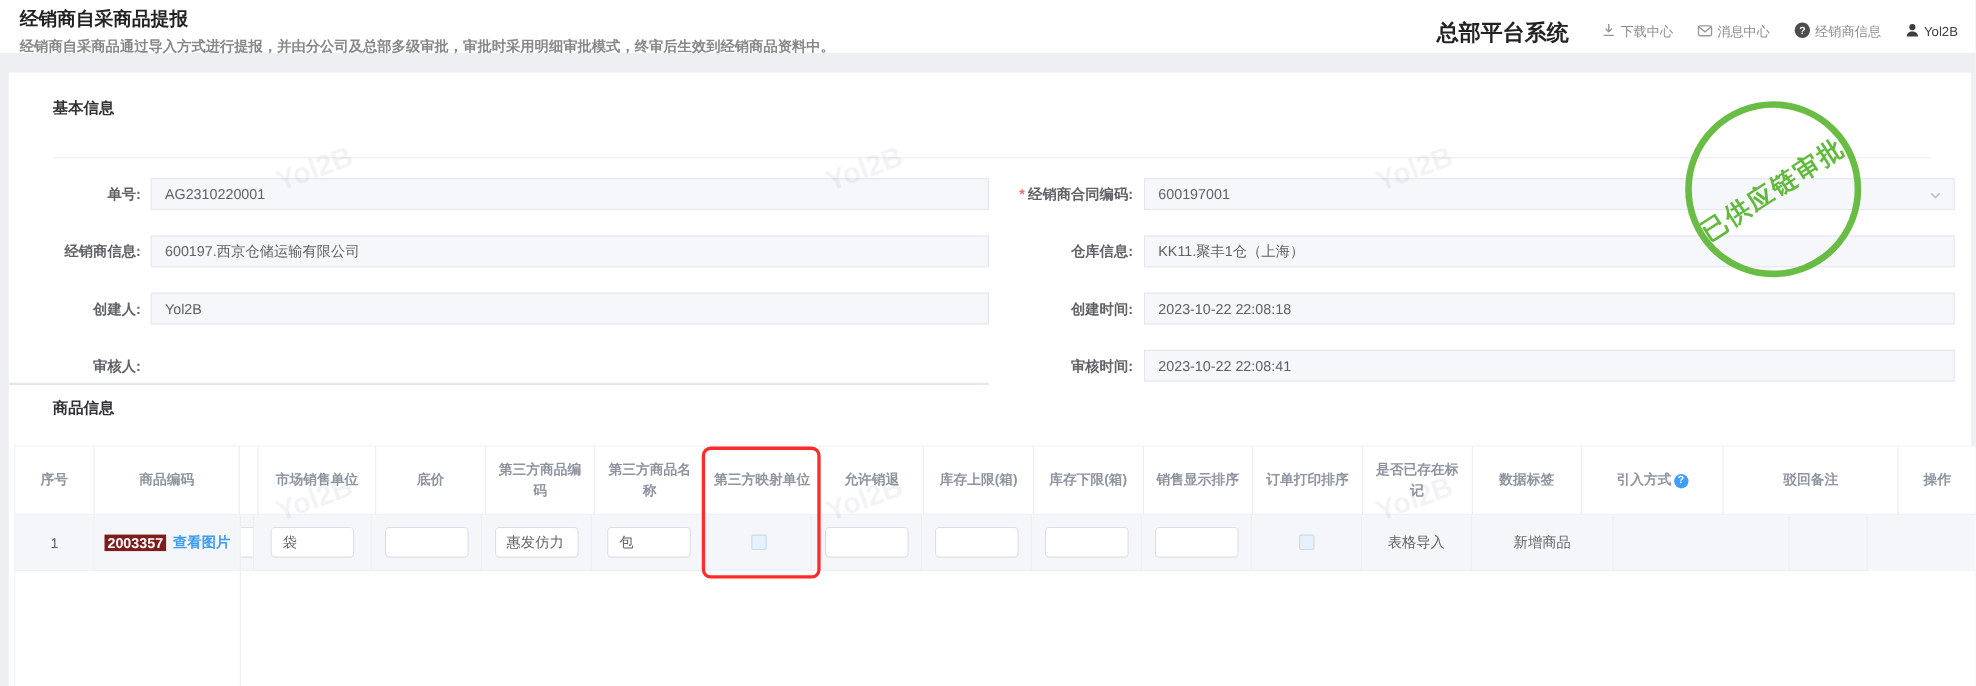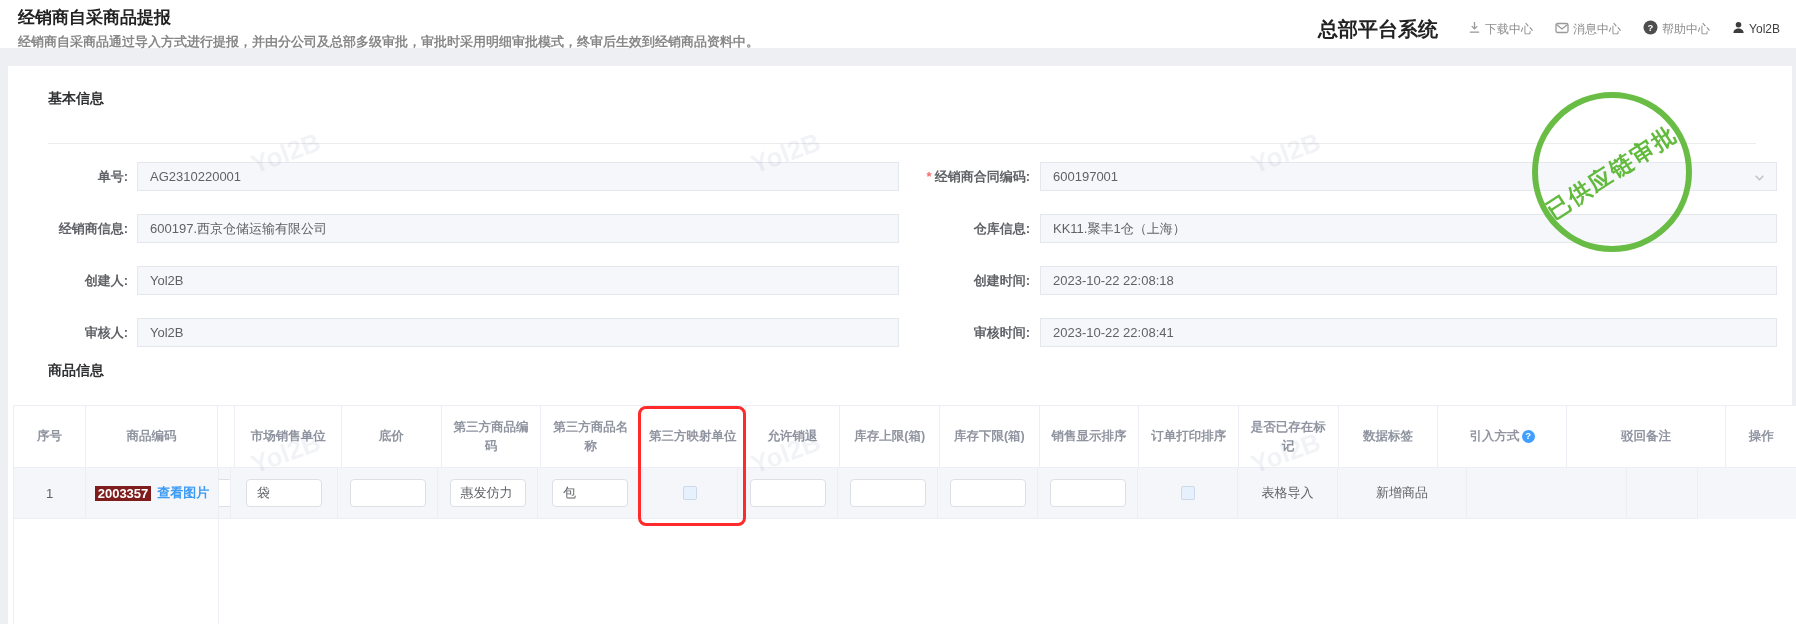--- a/index.html
+++ b/index.html
@@ -93,21 +93,21 @@
               <rect x="1" y="1.5" width="12" height="9" rx="1.5" fill="none" stroke="#999" stroke-width="1.3"></rect>
               <path d="M1.5 2.5L7 7l5.5-4.5" fill="none" stroke="#999" stroke-width="1.3"></path>
             </svg></span>
         <span>消息中心</span>
       </span>
       <span class="nav-item">
         <span><svg width="15" height="15" viewBox="0 0 15 15">
               <circle cx="7.5" cy="7.5" r="7" fill="#4d4d4d"></circle>
               <text x="7.5" y="11" font-size="9.5" fill="#fff" text-anchor="middle" font-weight="bold">?</text>
             </svg></span>
-        <span>帮助中心</span>
+        <span>经销商信息</span>
       </span>
       <span class="nav-item dark">
         <span><svg width="13" height="13" viewBox="0 0 14 14">
               <circle cx="7" cy="4" r="3" fill="#3d3d3d"></circle>
               <path d="M1.5 13c0-3 2.5-4.8 5.5-4.8S12.5 10 12.5 13z" fill="#3d3d3d"></path>
             </svg></span>
         <span>Yol2B</span>
       </span>
     </div>
   </div>
@@ -151,21 +151,21 @@
           <span>Yol2B</span>
         </div>
     </div>
     <div class="field rf" style="top:200px;">
       <span class="flabel">创建时间:</span>
       <div class="finput">
           <span>2023-10-22 22:08:18</span>
         </div>
     </div>
 
-    <div class="field lf" style="top:252px;">
+    <div class="field lf" style="top:252px;flex-direction:column;">
       <span class="flabel">审核人:</span>
       <div class="finput">
           <span>Yol2B</span>
         </div>
     </div>
     <div class="field rf" style="top:252px;">
       <span class="flabel">审核时间:</span>
       <div class="finput">
           <span>2023-10-22 22:08:41</span>
         </div>

